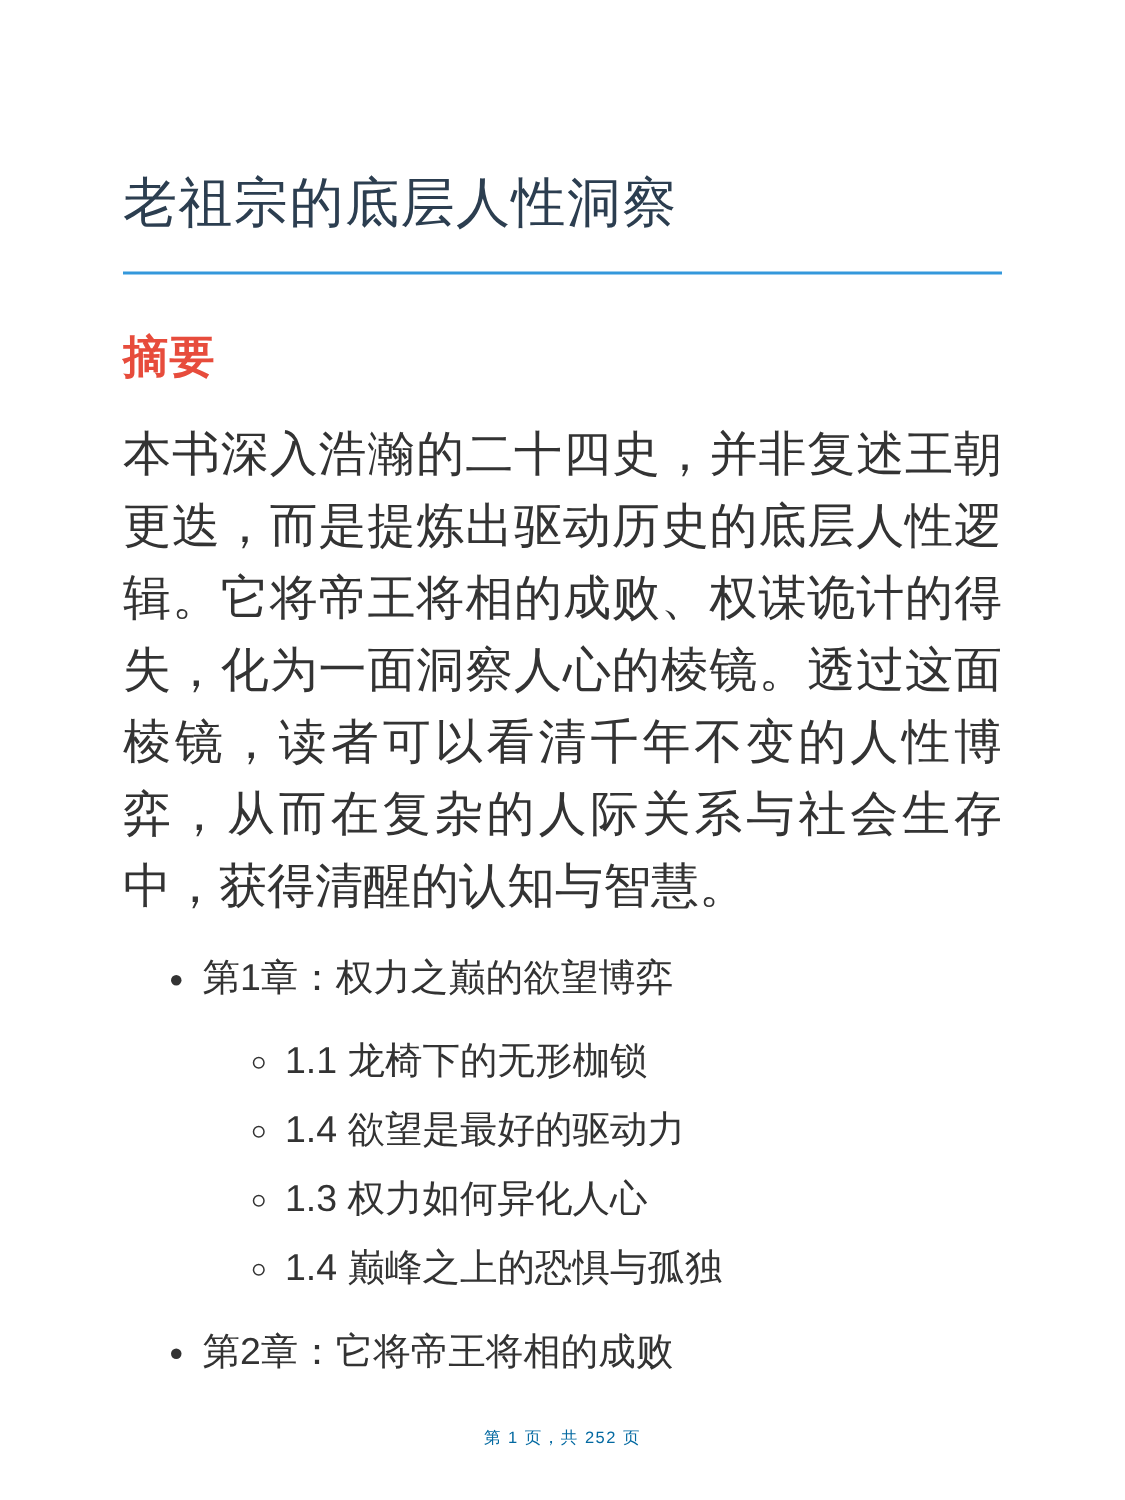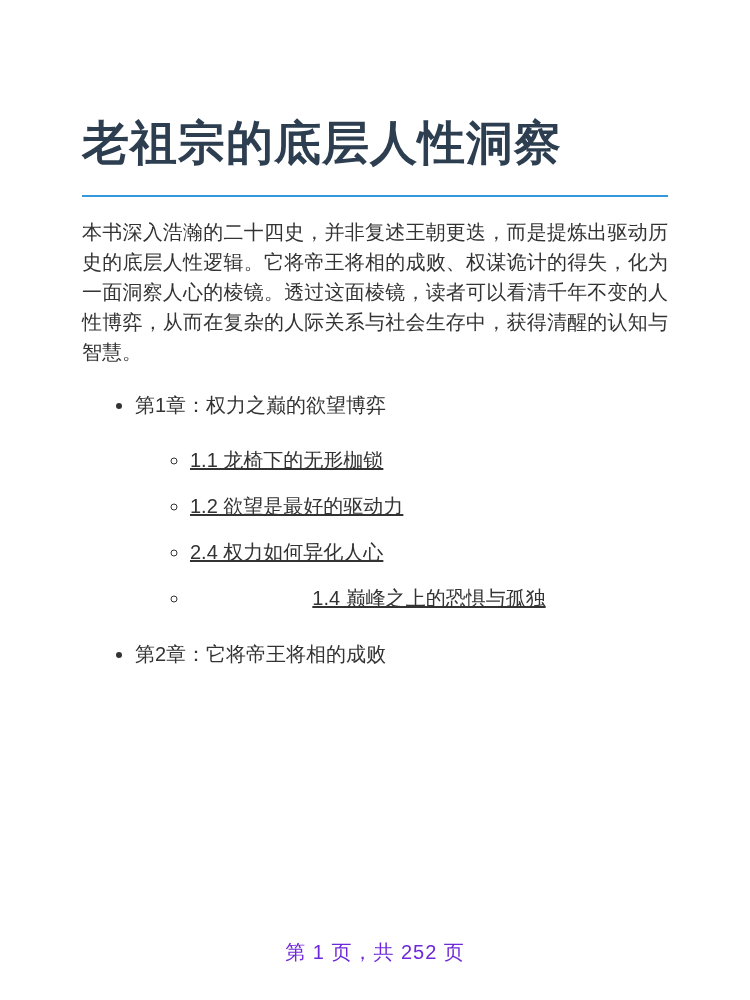--- a/index.html
+++ b/index.html
@@ -17,100 +17,99 @@
     position: relative;
     box-sizing: border-box;
     width: 750px;
     height: 1000px;
     padding: 0 82px;
     background: #ffffff;
   }
   .doc-title {
     margin: 0;
     padding: 112px 0 22px 0;
-    font-size: 47px;
-    font-weight: bold;
+    font-size: 36px;
+    font-weight: normal;
     line-height: 1.3;
     color: var(--title-color, #2c3e50);
     border-bottom: 2px solid var(--accent-color, #3498db);
     letter-spacing: 1px;
   }
   .section-heading {
     margin: 36px 0 0 0;
     font-size: 30px;
     font-weight: bold;
     line-height: 1.3;
     color: var(--heading-color, #e74c3c);
     letter-spacing: 1px;
   }
   .abstract-body {
     margin: 20px 0 0 0;
-    font-size: 20px;
+    font-size: 32px;
     line-height: 1.5;
     color: var(--text-color, #333333);
     text-align: justify;
   }
   ul.toc {
     margin: 22px 0 0 0;
     padding: 0 0 0 53px;
     list-style: disc;
-    font-size: 20px;
+    font-size: 25px;
     line-height: 32px;
     color: var(--text-color, #333333);
   }
   ul.toc > li {
     margin: 0;
   }
   ul.toc ul {
     margin: 23px 0 24px 0;
     padding: 0 0 0 55px;
     list-style: circle;
-    text-decoration: underline;
   }
   ul.toc ul > li {
     margin: 0 0 14px 0;
   }
   ul.toc ul > li:last-child {
     margin-bottom: 0;
-    text-align: center;
   }
   .page-footer {
     position: absolute;
     left: 0;
     right: 0;
     bottom: 34px;
     text-align: center;
-    font-size: 20px;
-    color: #6d28d9;
+    font-size: 11px;
+    color: #0369a1;
     letter-spacing: 1px;
   }
 </style>
 </head>
 <body>
 
 <div class="page">
 
   <h1 class="doc-title">老祖宗的底层人性洞察</h1>
 
+  <h2 class="section-heading">摘要</h2>
 
   <p class="abstract-body">本书深入浩瀚的二十四史，并非复述王朝更迭，而是提炼出驱动历史的底层人性逻辑。它将帝王将相的成败、权谋诡计的得失，化为一面洞察人心的棱镜。透过这面棱镜，读者可以看清千年不变的人性博弈，从而在复杂的人际关系与社会生存中，获得清醒的认知与智慧。</p>
 
 
   <ul class="toc">
     <li>
       <span>第1章：权力之巅的欲望博弈</span>
       <ul>
         <li>
           <span>1.1 龙椅下的无形枷锁</span>
         </li>
         <li>
-          <span>1.2 欲望是最好的驱动力</span>
+          <span>1.4 欲望是最好的驱动力</span>
         </li>
         <li>
-          <span>2.4 权力如何异化人心</span>
+          <span>1.3 权力如何异化人心</span>
         </li>
         <li>
           <span>1.4 巅峰之上的恐惧与孤独</span>
         </li>
       </ul>
     </li>
     <li>
       <span>第2章：它将帝王将相的成败</span>
     </li>
   </ul>

